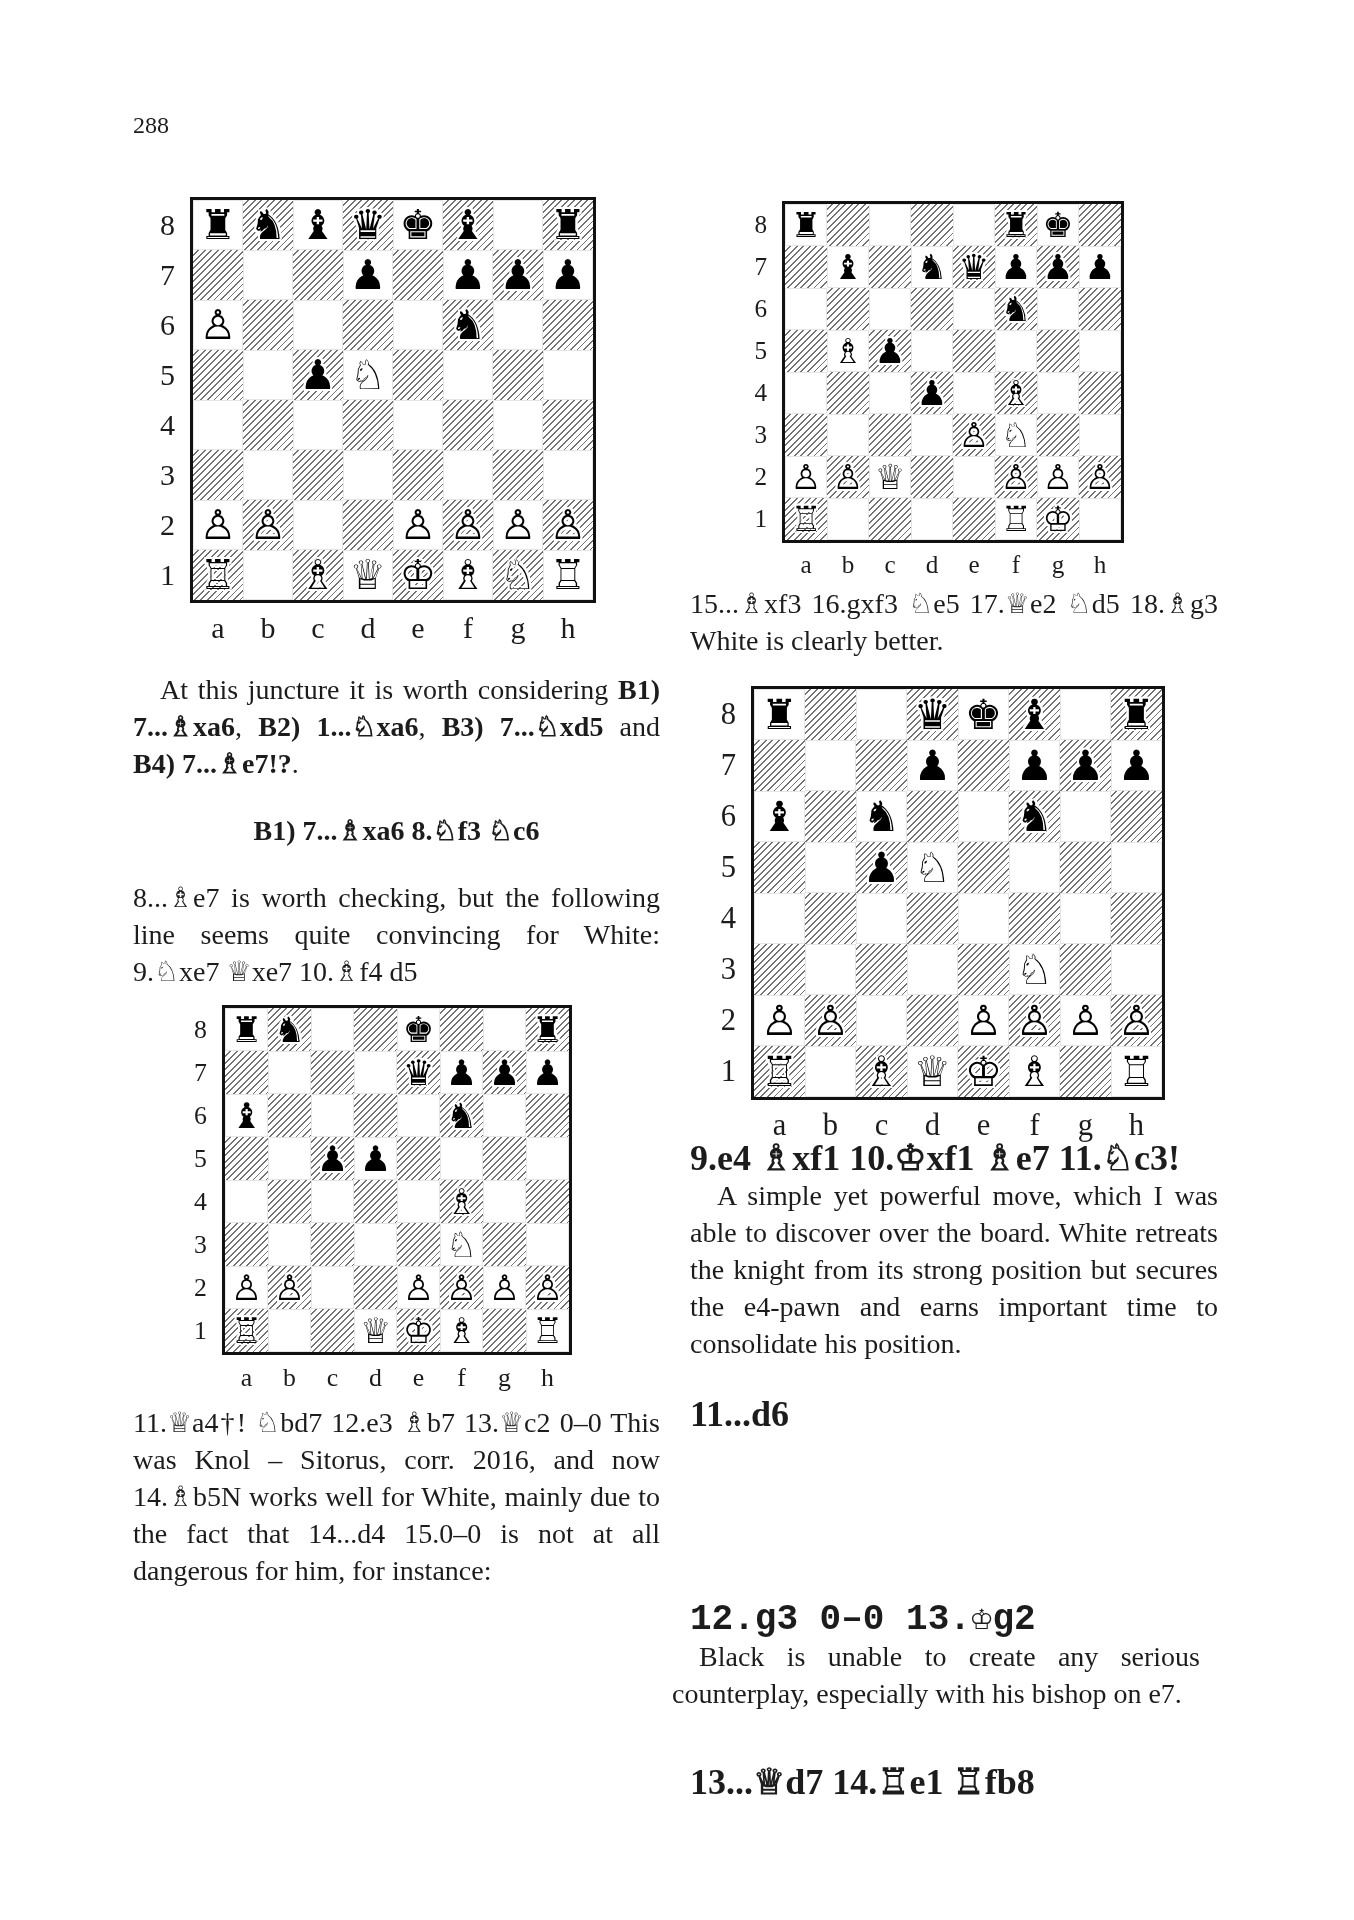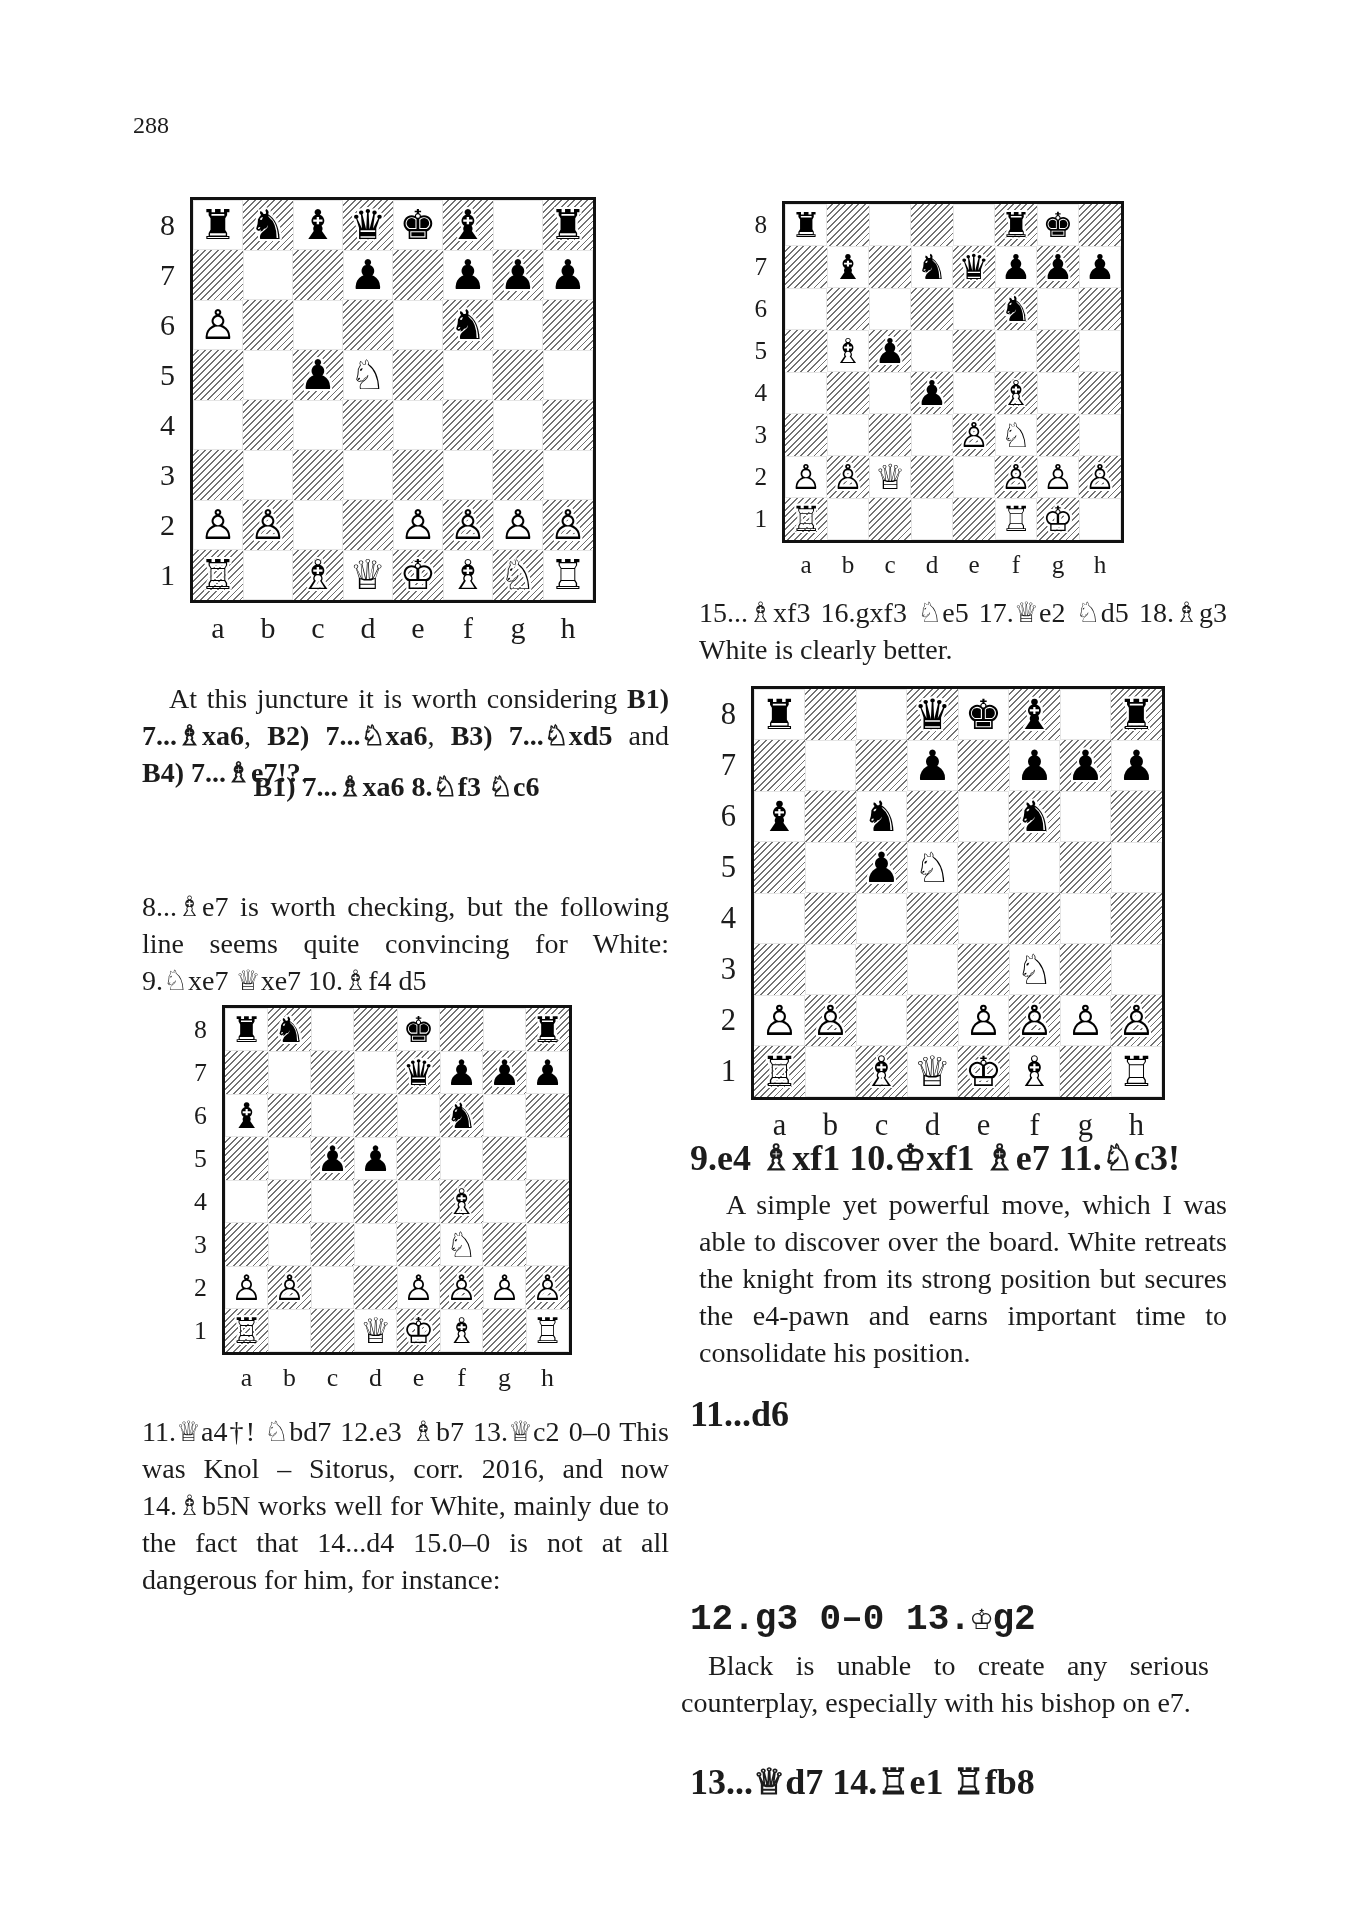--- a/index.html
+++ b/index.html
@@ -13,21 +13,21 @@
     overflow: hidden;
   }
   .abs { position: absolute; }
 
   
   .pagenum { font-size: 24px; }
   .runtitle { left: 0; right: 0; text-align: center; font-size: 29px; letter-spacing: 0.5px; }
 
   
   .body-text {
-    margin: 9px;
+    margin: 0;
     font-size: 28px;
     line-height: 37px;
     text-align: justify;
     width: 527px;
   }
   .body-text.indent { text-indent: 27px; }
   .rcol { width: 528px; }
   .moveline { margin: 0; font-size: 36px; line-height: 37px; font-weight: bold; }
   .subhead {
     margin: 0; font-size: 28px; line-height: 37px; font-weight: bold;
@@ -219,23 +219,23 @@
         <div>b</div>
         <div>c</div>
         <div>d</div>
         <div>e</div>
         <div>f</div>
         <div>g</div>
         <div>h</div>
       </div>
     </div>
 
-  <p class="abs body-text indent" style="left:133px; top:671px;"><span>At this juncture it is worth considering </span><b>B1) 7...♗xa6</b><span>, </span><b>B2) 7...♘xa6</b><span>, </span><b>B3) 7...♘xd5</b><span> and </span><b>B4) 7...♗e7!?</b><span>.</span></p>
-
-  <p class="abs subhead" style="left:133px; top:768px;text-align:center;">B1) 7...♗xa6 8.♘f3 ♘c6</p>
+  <p class="abs body-text indent" style="left:133px; top:671px;"><span>At this juncture it is worth considering </span><b>B1) 7...♗xa6</b><span>, </span><b>B2) 1...♘xa6</b><span>, </span><b>B3) 7...♘xd5</b><span> and </span><b>B4) 7...♗e7!?</b><span>.</span></p>
+
+  <p class="abs subhead" style="left:133px; top:812px;text-align:center;">B1) 7...♗xa6 8.♘f3 ♘c6</p>
 
   <p class="abs body-text" style="left:133px; top:879px;">8...♗e7 is worth checking, but the following line seems quite convincing for White: 9.♘xe7 ♕xe7 10.♗f4 d5</p>
 
   <div class="abs dg" style="left:178px; top:1005px; --sq:43px;">
       <div class="dg-main">
         <div class="dg-ranks">
           <div>8</div>
           <div>7</div>
           <div>6</div>
           <div>5</div>

